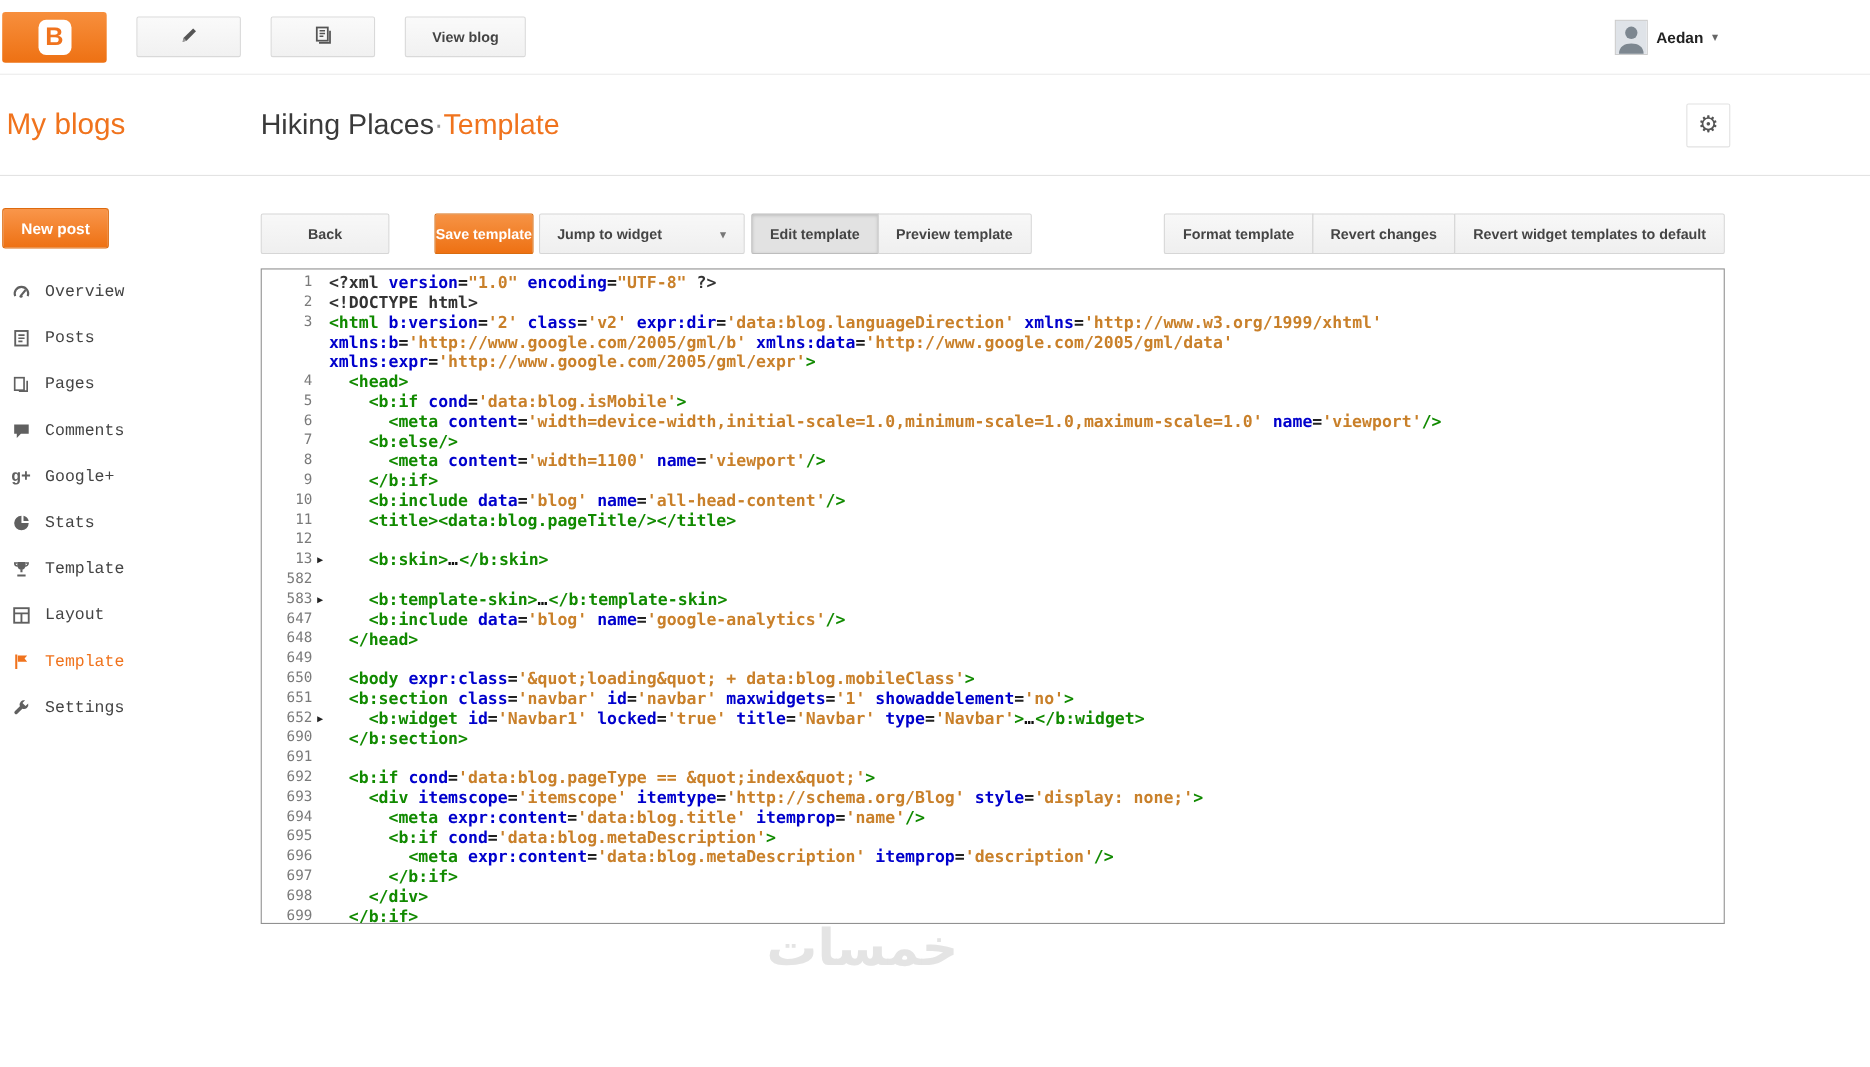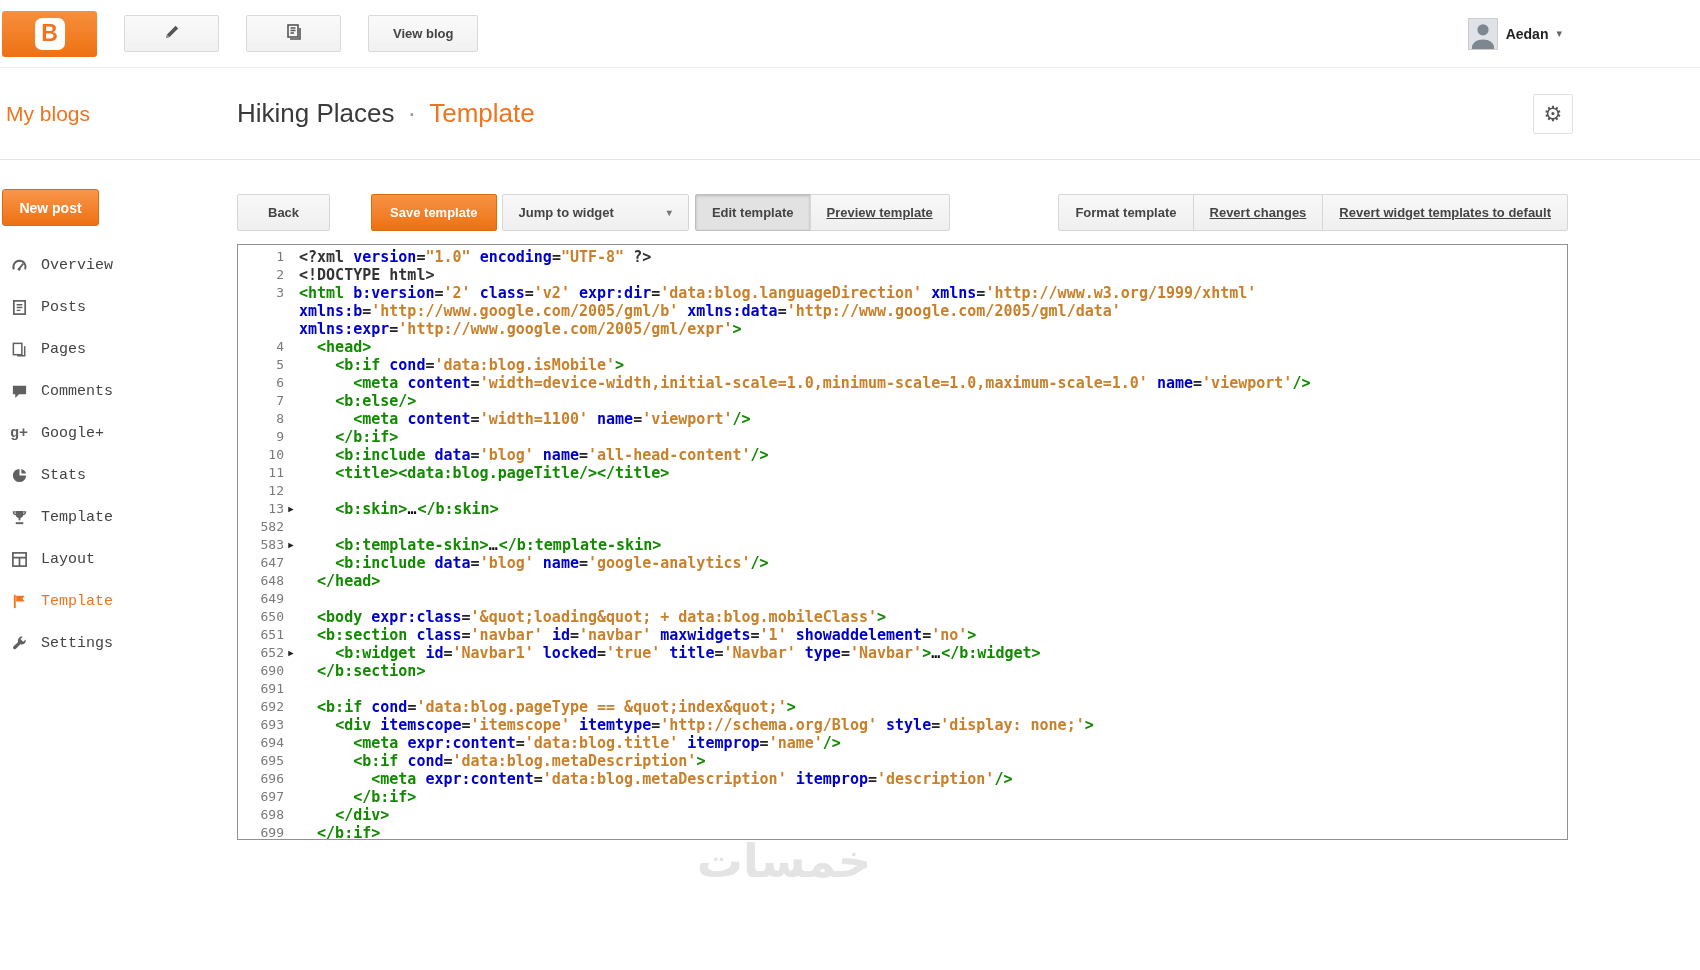--- a/index.html
+++ b/index.html
@@ -22,22 +22,22 @@
     background:linear-gradient(#fafafa,#f1f1f1);color:#444;font:bold 13px "Liberation Sans",sans-serif;
     display:flex;align-items:center;justify-content:center;cursor:pointer;}
   .icon-btn{width:95px;}
   .text-btn{padding:0 24px;}
   .user{margin-left:auto;display:flex;align-items:center;gap:8px;cursor:pointer;}
   .avatar{width:30px;height:32px;border:1px solid #ccc;display:block;line-height:0;}
   .user-name{font-weight:bold;font-size:14px;color:#222;}
   .caret{color:#666;font-size:11px;}
   
   .header-row{height:92px;display:flex;align-items:center;border-bottom:1px solid #e3e3e3;padding-left:6px;}
-  .my-blogs{width:231px;font-size:21px;color:var(--accent);}
-  .crumb{display:flex;align-items:center;gap:13px;font-size:26px;}
+  .my-blogs{width:231px;font-size:27px;color:var(--accent);}
+  .crumb{display:flex;align-items:center;gap:0;font-size:26px;}
   .blog-name{color:#3a3a3a;}
   .dot{color:#999;}
   .section-title{color:var(--accent);}
   .gear-btn{margin-left:auto;margin-right:127px;width:40px;height:40px;border:1px solid #e2e2e2;border-radius:2px;
     background:#fff;font-size:21px;color:#555;cursor:pointer;display:flex;align-items:center;justify-content:center;}
   
   .main{display:flex;}
   .sidebar{width:237px;flex:0 0 237px;}
   .new-post{margin:29px 0 0 2px;width:97px;height:37px;border:1px solid #dd6a0e;border-radius:3px;
     background:linear-gradient(#f9964b,#ee7113);color:#fff;font:bold 14px "Liberation Sans",sans-serif;cursor:pointer;}
@@ -46,27 +46,27 @@
     color:#444;font-size:15px;cursor:pointer;}
   .nav-icon{width:18px;height:18px;color:#606060;display:flex;align-items:center;justify-content:center;}
   .nav-item.active,.nav-item.active .nav-icon{color:var(--accent);}
   .gp-glyph{font-weight:bold;font-size:15px;line-height:1;}
   
   .content{flex:1;margin-right:132px;min-width:0;}
   .toolbar{margin-top:34px;display:flex;align-items:center;}
   .btn{height:37px;padding:0 16px;border:1px solid #d6d6d6;border-radius:2px;
     background:linear-gradient(#f8f8f8,#efefef);color:#444;font:bold 13px "Liberation Sans",sans-serif;
     cursor:pointer;white-space:nowrap;}
-  .btn.back{padding:0 30px;}
-  .btn.save{margin-left:41px;padding:0 18px;border-color:#d96c0f;color:#fff;
+  .btn.back{padding:0 42px;}
+  .btn.save{margin-left:41px;padding:0 0;border-color:#d96c0f;color:#fff;
     background:linear-gradient(#f69345,#ee7113);}
   .btn.jump{margin-left:5px;display:flex;align-items:center;gap:33px;}
   .jcaret{margin-left:20px;font-size:10px;color:#777;}
   .btn-group{display:flex;margin-left:6px;}
-  .btn-group .btn + .btn{margin-left:-1px;border-radius:0 2px 2px 0;text-decoration:underline;}
+  .btn-group .btn + .btn{margin-left:-1px;border-radius:0 2px 2px 0;}
   .btn-group .btn:first-child{border-radius:2px 0 0 2px;}
   .btn-group.right{margin-left:auto;}
   .btn.pressed{background:#e2e2e2;box-shadow:inset 0 1px 3px rgba(0,0,0,.18);border-color:#bdbdbd;}
   
   .editor{margin-top:13px;height:596px;border:1px solid #919191;overflow:hidden;background:#fff;padding-top:3px;}
   .cm-row{display:flex;align-items:flex-start;}
   .cm-gutter{flex:0 0 60px;width:60px;display:flex;align-items:flex-start;}
   .ln{flex:1;text-align:right;color:#7a7a7a;font:13px "DejaVu Sans Mono",monospace;line-height:18px;}
   .fold-arrow{width:14px;text-align:center;font-size:9px;line-height:18px;color:#222;cursor:pointer;}
   .cm-code{flex:1;min-width:0;padding:0 8px 0 1px;cursor:text;

